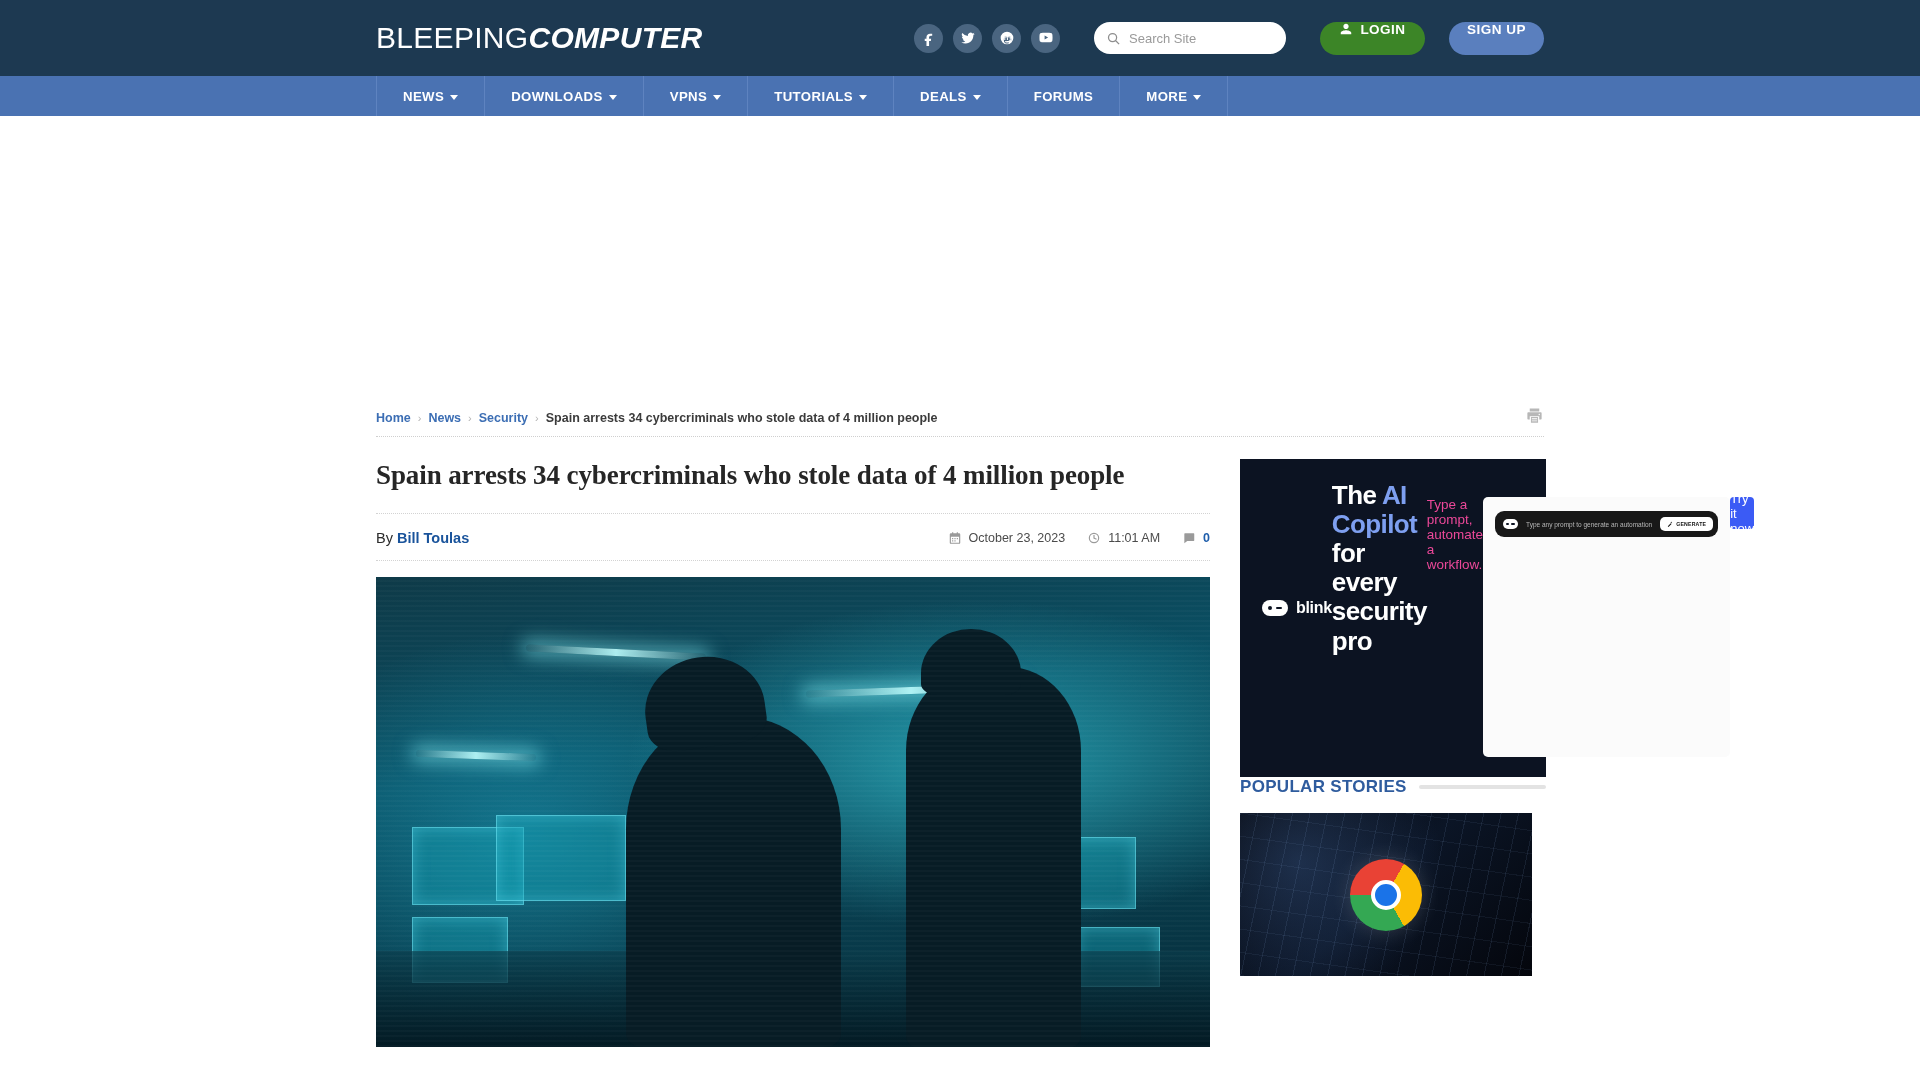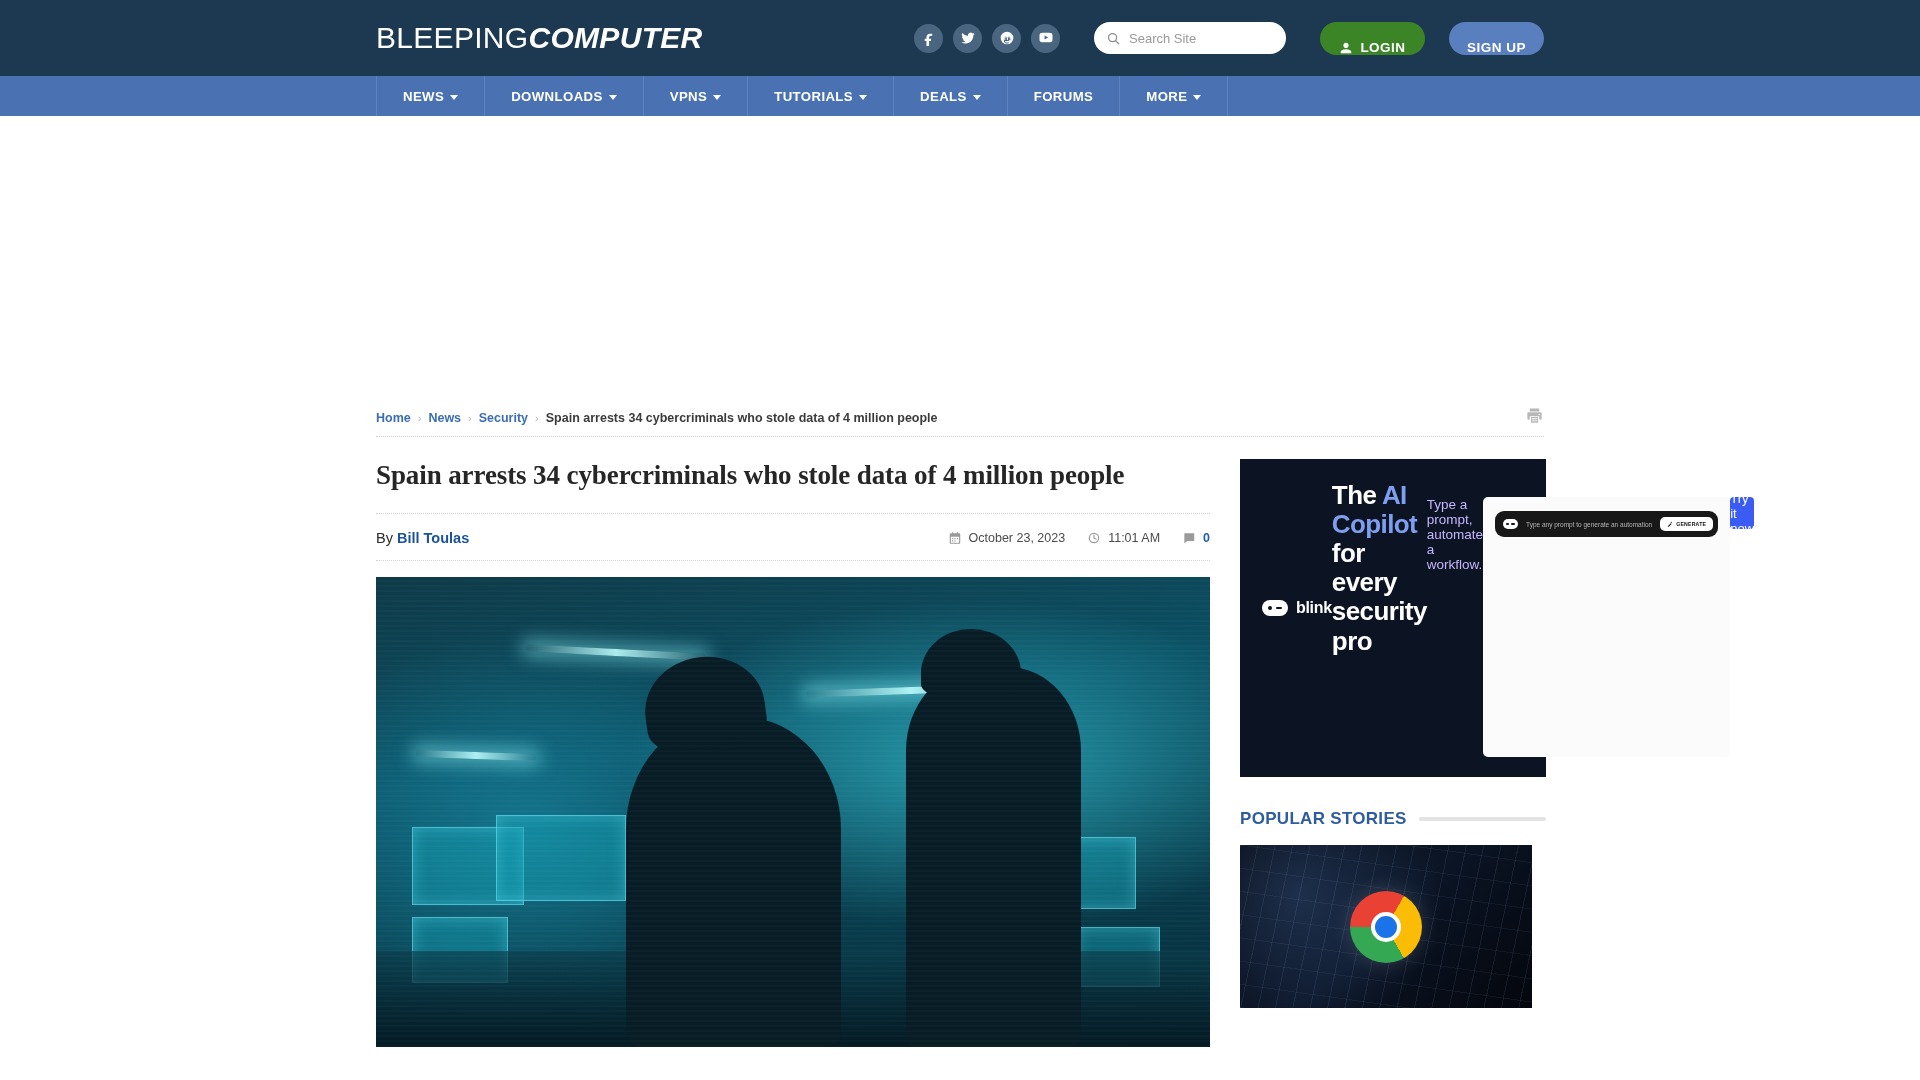--- a/index.html
+++ b/index.html
@@ -67,21 +67,21 @@
     color: #555;
     margin-left: 8px;
     width: 100%;
     background: transparent;
   }
   .search-box input::placeholder { color: #9a9a9a; }
 
   .btn-login, .btn-signup {
     height: 33px;
     border-radius: 17px;
-    display: flex; align-items: flex-end; justify-content: center;
+    display: flex; align-items: flex-start; justify-content: center;
     color: #fff;
     font-size: 13.5px;
     font-weight: 700;
     letter-spacing: 0.5px;
     cursor: pointer;
     border: none;
     font-family: "Liberation Sans", sans-serif;
   }
   .btn-login { background: #3c8527; width: 105px; margin-right: 12px; gap: 7px; }
   .btn-login svg { width: 14px; height: 14px; fill: #ffffff; }
@@ -258,21 +258,21 @@
   .blink-dash { width: 6px; height: 2.5px; background: #0c1322; border-radius: 2px; }
   .blink-name { color: #ffffff; font-size: 16px; font-weight: 700; letter-spacing: -0.3px; }
   .ad-head {
     color: #ffffff;
     font-size: 26px;
     font-weight: 700;
     line-height: 1.12;
     letter-spacing: -0.6px;
   }
   .ad-head .accent { color: #7e9ff0; }
-  .ad-sub { color: #c4b5fd; font-size: 13.5px; margin-top: 16px; }
+  .ad-sub { color: #ec4899; font-size: 13.5px; margin-top: 16px; }
   .ad-prompt-wrap {
     margin-top: 16px;
     background: #fbfbfb;
     border-radius: 5px;
     padding: 14px 12px;
   }
   .ad-prompt {
     background: #181818;
     border-radius: 9px;
     height: 26px;
@@ -302,21 +302,20 @@
     border-radius: 4px;
     height: 32px;
     display: flex; align-items: center; justify-content: flex-end;
     color: #ffffff;
     font-size: 13px;
     cursor: pointer;
   }
 
   .popular-head {
     display: flex; align-items: center; gap: 12px;
-    margin-top: 32px;
   }
   .popular-title {
     color: #2f5c9e;
     font-size: 17px;
     font-weight: 700;
     letter-spacing: 0.3px;
     white-space: nowrap;
   }
   .popular-rule { flex: 1; height: 4px; background: #e3e3e3; border-radius: 2px; }
 

